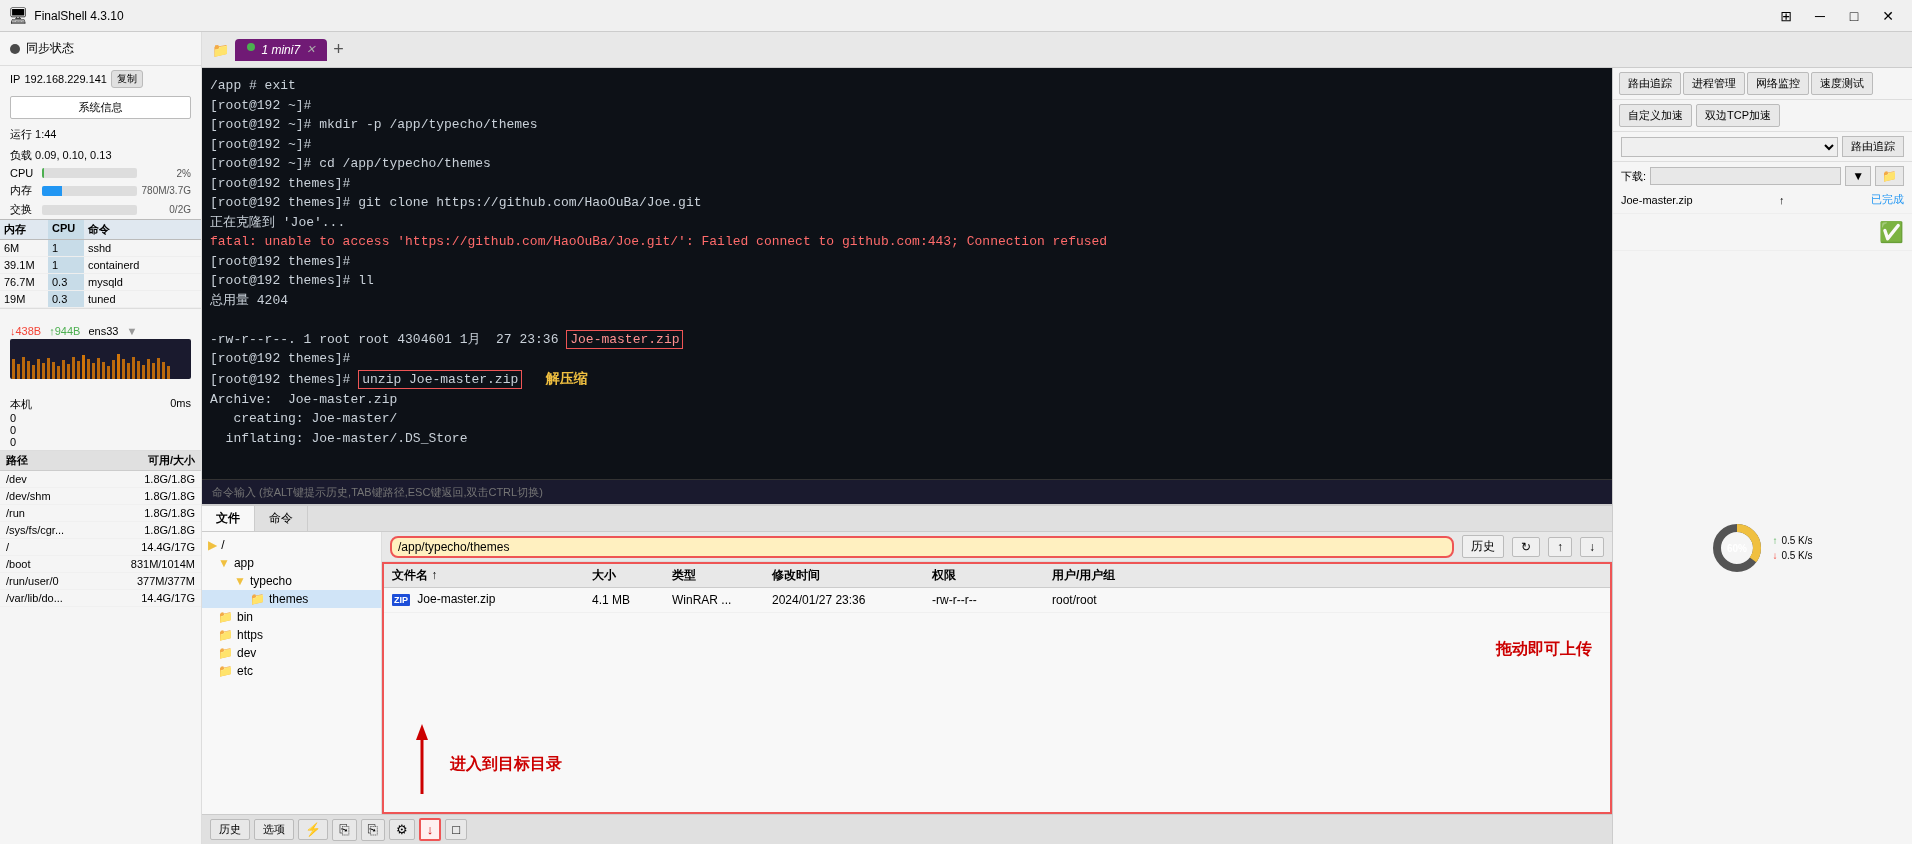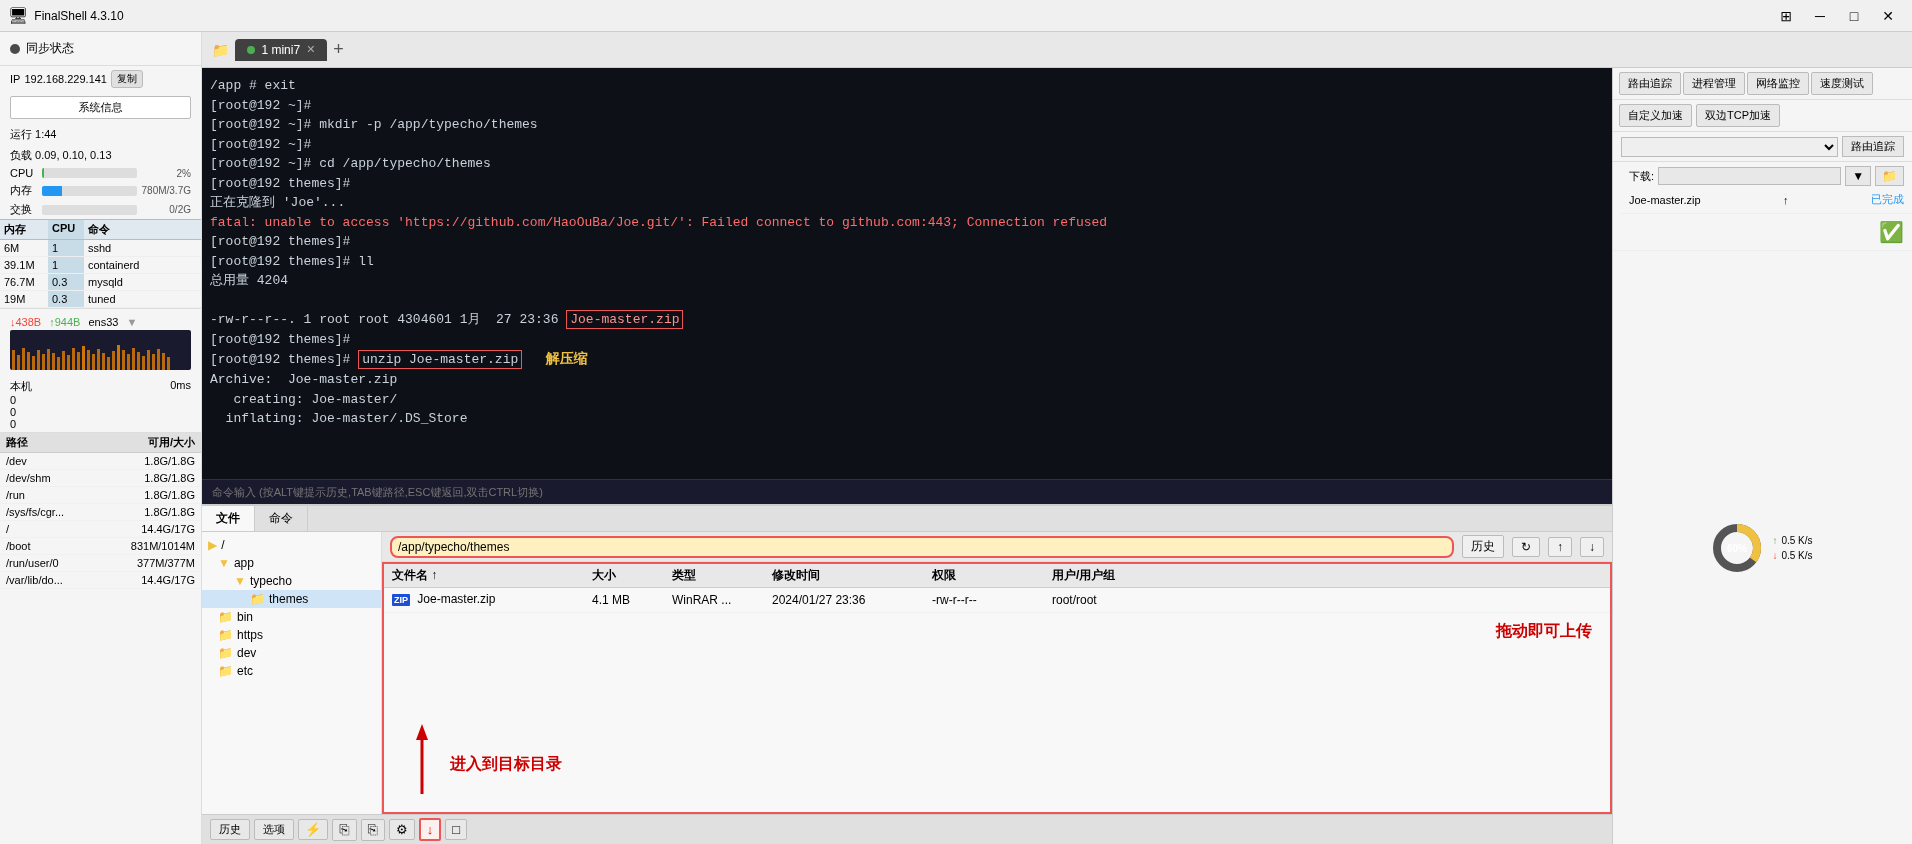--- a/index.html
+++ b/index.html
@@ -56,21 +56,21 @@
       border-bottom: 1px solid #bbb;
       font-size: 11px;
       font-weight: bold;
     }
     .proc-col-mem { width: 48px; padding: 2px 4px; cursor: pointer; }
     .proc-col-cpu { width: 36px; padding: 2px 4px; cursor: pointer; background: #c8dce8; }
     .proc-col-cmd { flex: 1; padding: 2px 4px; }
     .proc-row { display: flex; font-size: 11px; border-bottom: 1px solid #eee; }
 
     
-    #net-section { padding: 7px 10px; font-size: 11px; border-top: 1px solid #ddd; }
+    #net-section { padding: 16px 10px; font-size: 11px; border-top: 1px solid #ddd; }
     .net-speeds { display: flex; gap: 8px; font-size: 11px; margin-bottom: 2px; }
     .net-up { color: #4caf50; }
     .net-down { color: #f44336; }
     #net-chart { height: 40px; background: #1a1a2e; border-radius: 2px; position: relative; overflow: hidden; }
 
     
     #latency-section { padding: 2px 10px; font-size: 11px; }
     .latency-row { display: flex; justify-content: space-between; }
 
     
@@ -79,21 +79,21 @@
     .disk-col-path { flex: 1; }
     .disk-col-avail { width: 70px; text-align: right; }
     .disk-row { display: flex; padding: 2px 6px; font-size: 11px; border-bottom: 1px solid #f0f0f0; }
 
     
     #content-area { flex: 1; display: flex; flex-direction: column; overflow: hidden; }
 
     
     #tab-bar { height: 36px; background: #e8e8e8; display: flex; align-items: center; padding: 0 4px; border-bottom: 1px solid #ccc; }
     .folder-icon-tab { margin: 0 6px; color: #888; font-size: 14px; cursor: pointer; }
-    .tab-item { display: flex; align-items: center; padding: 4px 12px; background: #404040; color: white; border-radius: 4px 4px 0 0; font-size: 12px; gap: 6px; cursor: pointer; }
+    .tab-item { display: flex; align-items: flex-start; padding: 4px 12px; background: #701a75; color: white; border-radius: 4px 4px 0 0; font-size: 12px; gap: 6px; cursor: pointer; font-style: italic; }
     .tab-dot { width: 8px; height: 8px; background: #4caf50; border-radius: 50%; }
     .tab-close { color: #aaa; font-size: 11px; cursor: pointer; }
     .tab-add { margin-left: 6px; font-size: 18px; color: #555; cursor: pointer; }
 
     
     #terminal-right { display: flex; flex: 1; overflow: hidden; }
 
     
     #terminal {
       flex: 1;
@@ -369,20 +369,21 @@
 
       <div style="flex:1; display:flex; flex-direction:column; overflow:hidden;">
 
         <div id="terminal">
           <div class="term-line">/app # exit</div>
           <div class="term-line">[root@192 ~]#</div>
           <div class="term-line">[root@192 ~]# mkdir -p /app/typecho/themes</div>
           <div class="term-line">[root@192 ~]#</div>
           <div class="term-line">[root@192 ~]# cd /app/typecho/themes</div>
           <div class="term-line">[root@192 themes]#</div>
+          <div class="term-line">[root@192 themes]# git clone https://github.com/HaoOuBa/Joe.git</div>
           <div class="term-line">正在克隆到 'Joe'...</div>
           <div class="term-line term-red">fatal: unable to access 'https://github.com/HaoOuBa/Joe.git/': Failed connect to github.com:443; Connection refused</div>
           <div class="term-line">[root@192 themes]#</div>
           <div class="term-line">[root@192 themes]# ll</div>
           <div class="term-line">总用量 4204</div>
           <div class="term-line">&nbsp;</div>
           <div class="term-line">-rw-r--r--. 1 root root 4304601 1月  27 23:36 <span style="border:1px solid #e55; padding:1px 3px; color:#ff9090;">Joe-master.zip</span></div>
           <div class="term-line">[root@192 themes]#</div>
           <div class="term-line">[root@192 themes]# <span style="border:1px solid #e55; padding:1px 3px;">unzip Joe-master.zip</span> &nbsp;&nbsp;<span class="term-annotation">解压缩</span></div>
           <div class="term-line">Archive:  Joe-master.zip</div>
@@ -511,21 +512,21 @@
           <button class="rtoolbar-btn">双边TCP加速</button>
         </div>
 
         <div id="route-section">
           <select style="flex:1; border:1px solid #bbb; padding:2px 4px; font-size:11px;">
             <option></option>
           </select>
           <button class="route-btn">路由追踪</button>
         </div>
 
-        <div style="padding:4px 8px; font-size:11px; border-bottom:1px solid #eee;margin-left:8px;">
+        <div style="padding:4px 8px; font-size:11px; border-bottom:1px solid #eee;">
           <div class="dl-row">
             <span>下载:</span>
             <input type="text" id="dl-url-input" style="flex: 1 1 0%; border: 1px solid rgb(187, 187, 187); padding: 2px 4px; font-size: 11px; background: rgb(232, 232, 232);">
             <button class="dl-icon-btn">▼</button>
             <button class="dl-icon-btn">📁</button>
           </div>
           <div id="dl-file-row">
             <span>Joe-master.zip</span>
             <span>↑</span>
             <span id="dl-complete">已完成</span>
@@ -558,15 +559,15 @@
               </div>
             </div>
           </div>
         </div>
 
       </div>
     </div>
   </div>
 </div>
 
-<div style="position:fixed; right:320px; bottom:202px; z-index:100;">
+<div style="position:fixed; right:320px; bottom:184px; z-index:100;">
   <span class="annotation-text">拖动即可上传</span>
 </div>
 
 </body></html>

